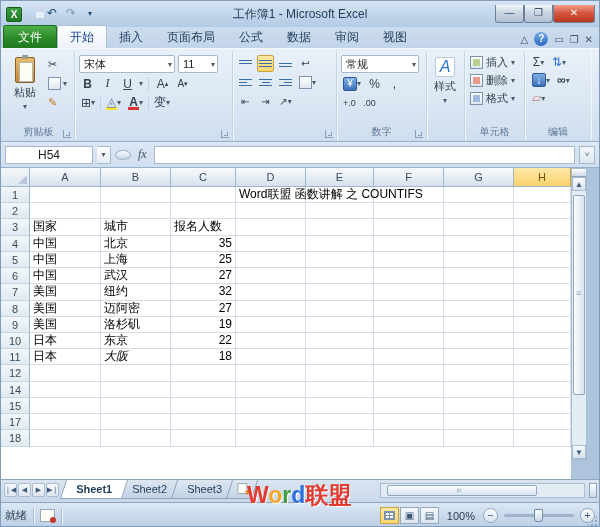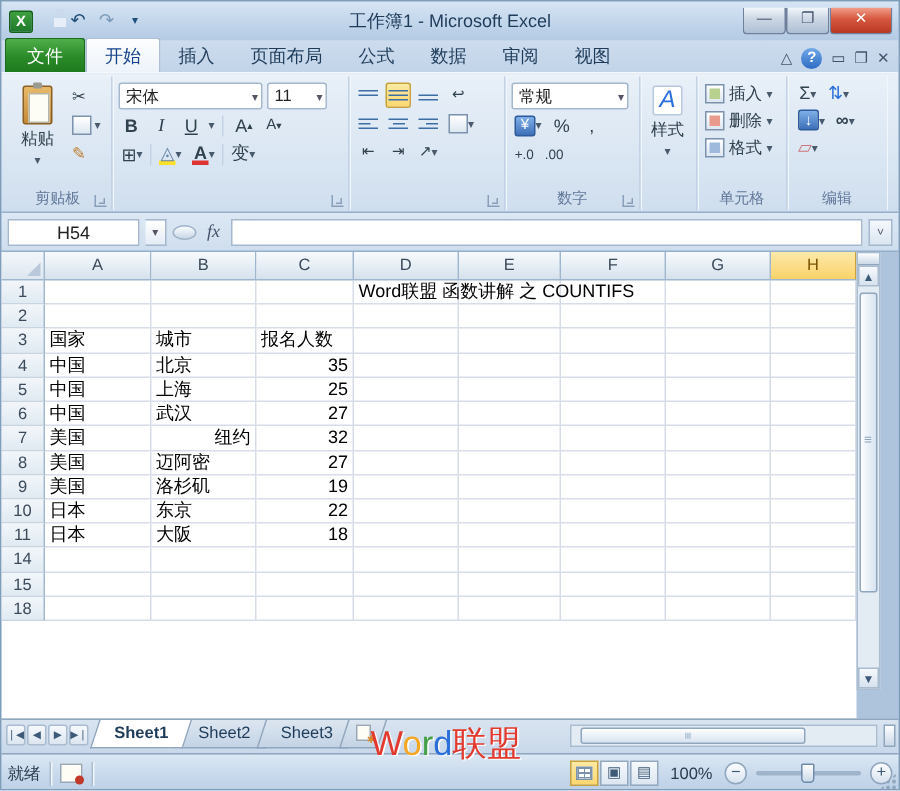--- a/index.html
+++ b/index.html
@@ -151,21 +151,21 @@
   .zoomlbl { margin:0 8px; }
   .zbtn { width:15px; height:15px; border-radius:50%; border:1px solid #8fa6bd; background:linear-gradient(#fdfeff,#d7e3f0);
     color:#3d5a78; font-size:11px; line-height:13px; text-align:center; }
   .ztrack { width:70px; height:3px; background:#9fb4ca; margin:0 6px; position:relative; border-radius:2px;}
   .zthumb { position:absolute; left:30px; top:-5px; width:9px; height:13px; background:linear-gradient(#fdfeff,#ccd9e7);
     border:1px solid #708cab; border-radius:1px 1px 3px 3px; }
   .grip { position:absolute; right:1px; bottom:1px; width:12px; height:12px;
     background:radial-gradient(circle at 2px 2px,#8fa6bd 1px,transparent 1.5px) 0 0/4px 4px; clip-path:polygon(100% 0,100% 100%,0 100%); }
 
   
-  .wm { position:absolute; left:246px; top:479px; font-size:23px; font-weight:normal; z-index:9;
+  .wm { position:absolute; left:246px; top:479px; font-size:23px; font-weight:bold; z-index:9;
         text-shadow:1px 1px 0 #fff; letter-spacing:0px; pointer-events:none; white-space:nowrap;text-align:center;}
   .wmurl { position:absolute; left:244px; top:505px; font-size:13px; font-weight:bold; color:#2b3bd5; z-index:9;
         text-shadow:1px 1px 0 #fff; pointer-events:none;}
 </style>
 </head>
 <body>
 
 <div class="app">
 
   <div class="titlebar">
@@ -509,21 +509,21 @@
             <div class="cell" style="width: 65px; text-align: right;">27</div>
             <div class="cell" style="width: 70px;"></div>
             <div class="cell" style="width: 68px;"></div>
             <div class="cell" style="width: 70px;"></div>
             <div class="cell" style="width: 70px;"></div>
             <div class="cell" style="width: 57px;"></div>
           </div>
           <div class="gridrow">
             <div class="rnum">7</div>
             <div class="cell" style="width: 71px;">美国</div>
-            <div class="cell" style="width: 70px; text-align: right;">纽约</div>
+            <div class="cell" style="width: 70px;">纽约</div>
             <div class="cell" style="width: 65px; text-align: right;">32</div>
             <div class="cell" style="width: 70px;"></div>
             <div class="cell" style="width: 68px;"></div>
             <div class="cell" style="width: 70px;"></div>
             <div class="cell" style="width: 70px;"></div>
             <div class="cell" style="width: 57px;"></div>
           </div>
           <div class="gridrow">
             <div class="rnum">8</div>
             <div class="cell" style="width: 71px;">美国</div>
@@ -553,41 +553,63 @@
             <div class="cell" style="width: 65px; text-align: right;">22</div>
             <div class="cell" style="width: 70px;"></div>
             <div class="cell" style="width: 68px;"></div>
             <div class="cell" style="width: 70px;"></div>
             <div class="cell" style="width: 70px;"></div>
             <div class="cell" style="width: 57px;"></div>
           </div>
           <div class="gridrow">
             <div class="rnum">11</div>
             <div class="cell" style="width: 71px;">日本</div>
-            <div class="cell" style="width: 70px;">大阪</div>
+            <div class="cell" style="width: 70px; font-style: italic;">大阪</div>
             <div class="cell" style="width: 65px; text-align: right;">18</div>
+            <div class="cell" style="width: 70px;"></div>
+            <div class="cell" style="width: 68px;"></div>
+            <div class="cell" style="width: 70px;"></div>
+            <div class="cell" style="width: 70px;"></div>
+            <div class="cell" style="width: 57px;"></div>
+          </div>
+          <div class="gridrow">
+            <div class="rnum">12</div>
+            <div class="cell" style="width: 71px;"></div>
+            <div class="cell" style="width: 70px;"></div>
+            <div class="cell" style="width: 65px;"></div>
             <div class="cell" style="width: 70px;"></div>
             <div class="cell" style="width: 68px;"></div>
             <div class="cell" style="width: 70px;"></div>
             <div class="cell" style="width: 70px;"></div>
             <div class="cell" style="width: 57px;"></div>
           </div>
           <div class="gridrow">
             <div class="rnum">14</div>
             <div class="cell" style="width: 71px;"></div>
             <div class="cell" style="width: 70px;"></div>
             <div class="cell" style="width: 65px;"></div>
             <div class="cell" style="width: 70px;"></div>
             <div class="cell" style="width: 68px;"></div>
             <div class="cell" style="width: 70px;"></div>
             <div class="cell" style="width: 70px;"></div>
             <div class="cell" style="width: 57px;"></div>
           </div>
           <div class="gridrow">
             <div class="rnum">15</div>
+            <div class="cell" style="width: 71px;"></div>
+            <div class="cell" style="width: 70px;"></div>
+            <div class="cell" style="width: 65px;"></div>
+            <div class="cell" style="width: 70px;"></div>
+            <div class="cell" style="width: 68px;"></div>
+            <div class="cell" style="width: 70px;"></div>
+            <div class="cell" style="width: 70px;"></div>
+            <div class="cell" style="width: 57px;"></div>
+          </div>
+          <div class="gridrow">
+            <div class="rnum">17</div>
             <div class="cell" style="width: 71px;"></div>
             <div class="cell" style="width: 70px;"></div>
             <div class="cell" style="width: 65px;"></div>
             <div class="cell" style="width: 70px;"></div>
             <div class="cell" style="width: 68px;"></div>
             <div class="cell" style="width: 70px;"></div>
             <div class="cell" style="width: 70px;"></div>
             <div class="cell" style="width: 57px;"></div>
           </div>
           <div class="gridrow">

